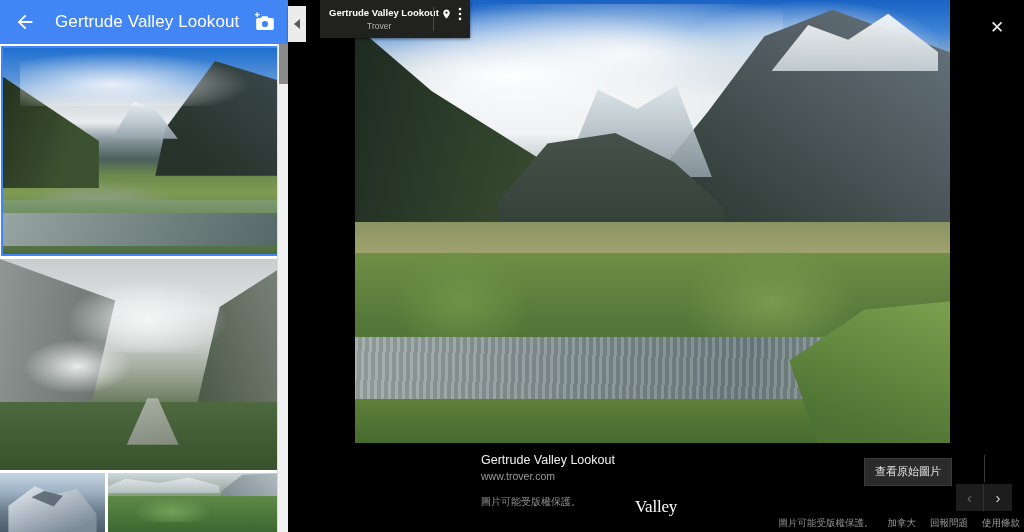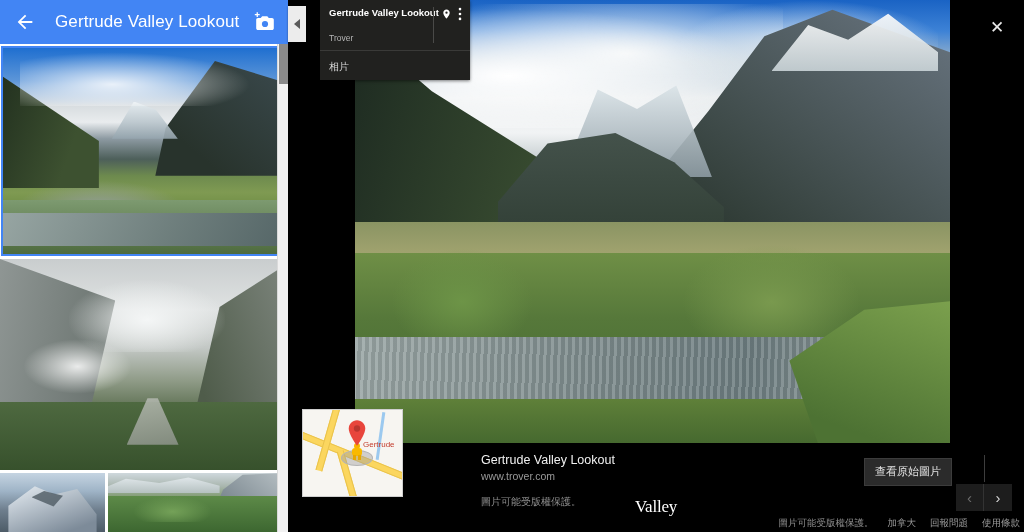--- a/index.html
+++ b/index.html
@@ -119,21 +119,21 @@
   #info-card-top {
     display: flex; align-items: flex-start;
     padding: 6px 4px 6px 9px;
   }
   #info-card-titles { flex: 1 1 auto; min-width: 0; }
   #info-title {
     font-size: 9.5px; font-weight: bold; color: #fff;
     white-space: nowrap; line-height: 13px;
   }
   #info-subtitle {
-    font-size: 8.5px; color: #b6b6b6; line-height: 12px; margin-top: 13px;
+    font-size: 8.5px; color: #b6b6b6; line-height: 12px; margin-top: 1px; text-align: center;
   }
   #info-divider-v {
     width: 1px; align-self: stretch; background: #4a4a48;
     margin: 1px 6px 1px 4px;
   }
   .card-icon-btn {
     width: 14px; display: flex; align-items: center; justify-content: center;
     cursor: pointer; padding-top: 1px;
   }
   #info-card-tabs {
@@ -359,23 +359,20 @@
           </svg>
         </div>
         <div class="card-icon-btn">
           <svg width="4" height="14" viewBox="0 0 4 16" aria-hidden="true">
             <circle cx="2" cy="2.4" r="1.5" fill="#ffffff"></circle>
             <circle cx="2" cy="8" r="1.5" fill="#ffffff"></circle>
             <circle cx="2" cy="13.6" r="1.5" fill="#ffffff"></circle>
           </svg>
         </div>
       </div>
-      <div id="info-card-tabs">
-        <span id="photos-tab">相片</span>
-      </div>
     </div>
 
     <div id="main-photo">
       <div style="position:absolute;inset:0;background:
             linear-gradient(#1a63c4 0%, #3d82d6 7%, #9fb7cb 14%, #e6eaec 22%, #f1f3f4 30%,
                             #b9c3c6 38%, #6e7f7c 46%, #4f6848 54%, #6c8a4a 60%,
                             #7e9a52 66%, #8a9f5c 72%, #6f8d45 80%, #93a28a 88%, #6e8a4a 100%);"></div>
 
       <div style="position:absolute;left:2%;top:1%;width:70%;height:28%;
                   background:radial-gradient(ellipse at 34% 58%,#ffffff,rgba(255,255,255,0) 66%),
@@ -432,50 +429,20 @@
         <div id="attr-divider"></div>
         <div id="attr-buttons">
           <button class="dark-btn">查看原始圖片</button>
         </div>
       </div>
       <div id="attr-copyright">圖片可能受版權保護。</div>
     </div>
 
     <div id="google-logo">Valley</div>
 
-    <div id="minimap">
-      <div style="position:absolute;inset:0;background:#f7f5f1;"></div>
-
-      <div style="position:absolute;left:-6px;top:44px;width:120px;height:7px;background:#fbd65f;
-                  transform:rotate(22deg);border-top:1px solid #e9c24c;border-bottom:1px solid #e9c24c;"></div>
-      <div style="position:absolute;left:22px;top:-8px;width:7px;height:70px;background:#fbd65f;
-                  transform:rotate(16deg);border-left:1px solid #e9c24c;border-right:1px solid #e9c24c;"></div>
-      <div style="position:absolute;left:42px;top:40px;width:7px;height:60px;background:#fbd65f;
-                  transform:rotate(-16deg);border-left:1px solid #e9c24c;border-right:1px solid #e9c24c;"></div>
-      <div style="position:absolute;left:76px;top:2px;width:3px;height:48px;background:#9cc9ef;
-                  transform:rotate(8deg);"></div>
-
-      <div style="position:absolute;left:38px;top:40px;width:32px;height:16px;border-radius:50%;
-                  background:rgba(160,160,160,.45);border:1px solid #b4b4b4;"></div>
-
-      <div style="position:absolute;left:49px;top:33px;width:10px;height:17px;">
-        <div style="position:absolute;left:2px;top:0;width:6px;height:6px;border-radius:50%;background:#f8b400;"></div>
-        <div style="position:absolute;left:0;top:5px;width:10px;height:8px;border-radius:3px;background:#f9b900;"></div>
-        <div style="position:absolute;left:1px;top:12px;width:3px;height:5px;background:#e8a800;"></div>
-        <div style="position:absolute;left:6px;top:12px;width:3px;height:5px;background:#e8a800;"></div>
-      </div>
-
-      <div style="position:absolute;left:45px;top:10px;width:18px;height:26px;">
-        <svg width="18" height="26" viewBox="0 0 24 34" aria-hidden="true">
-          <path d="M12 0C5.9 0 1 4.9 1 11c0 8.3 11 23 11 23s11-14.7 11-23C23 4.9 18.1 0 12 0z" fill="#e8453c"></path>
-          <circle cx="12" cy="11" r="4.2" fill="#b9362f"></circle>
-        </svg>
-      </div>
-      <div id="minimap-label">Gertrude</div>
-    </div>
 
     <div id="nav-arrows">
       <div class="nav-btn" id="nav-prev">‹</div>
       <div class="nav-btn" id="nav-next">›</div>
     </div>
 
     <div id="footer-links">
       <span id="footer-copyright">圖片可能受版權保護。</span>
       <span class="flink">加拿大</span>
       <span class="flink">回報問題</span>

